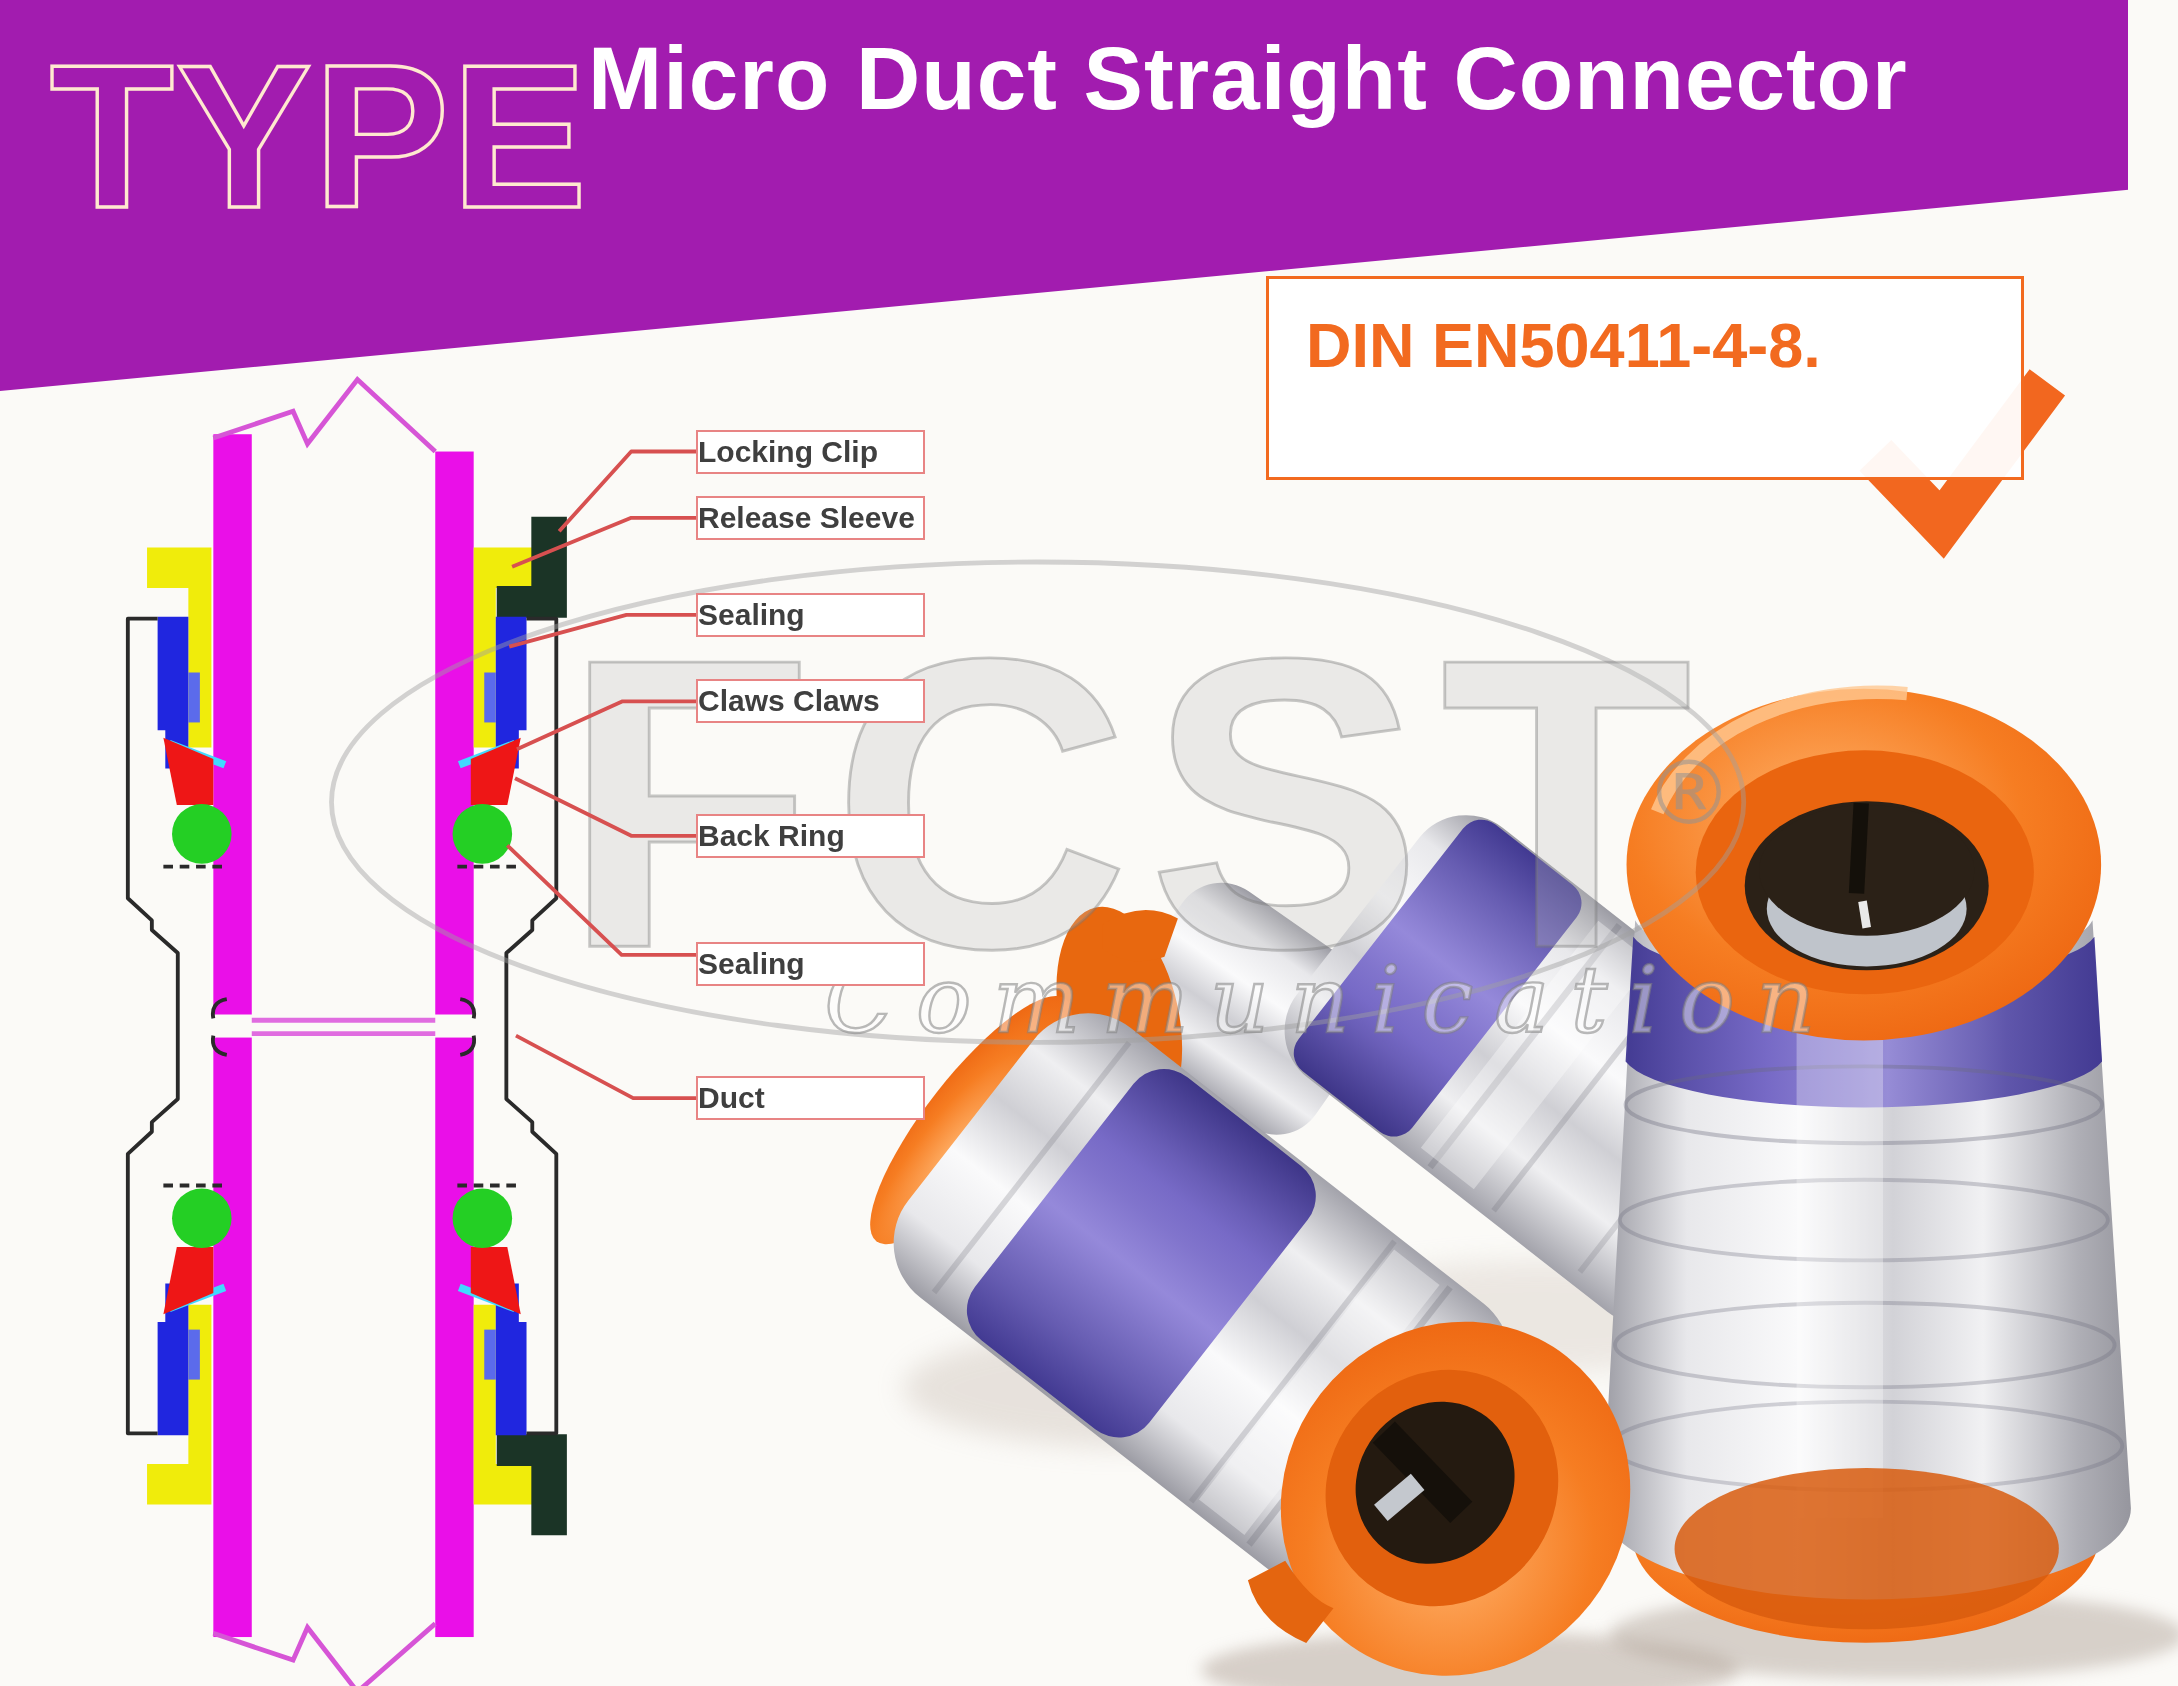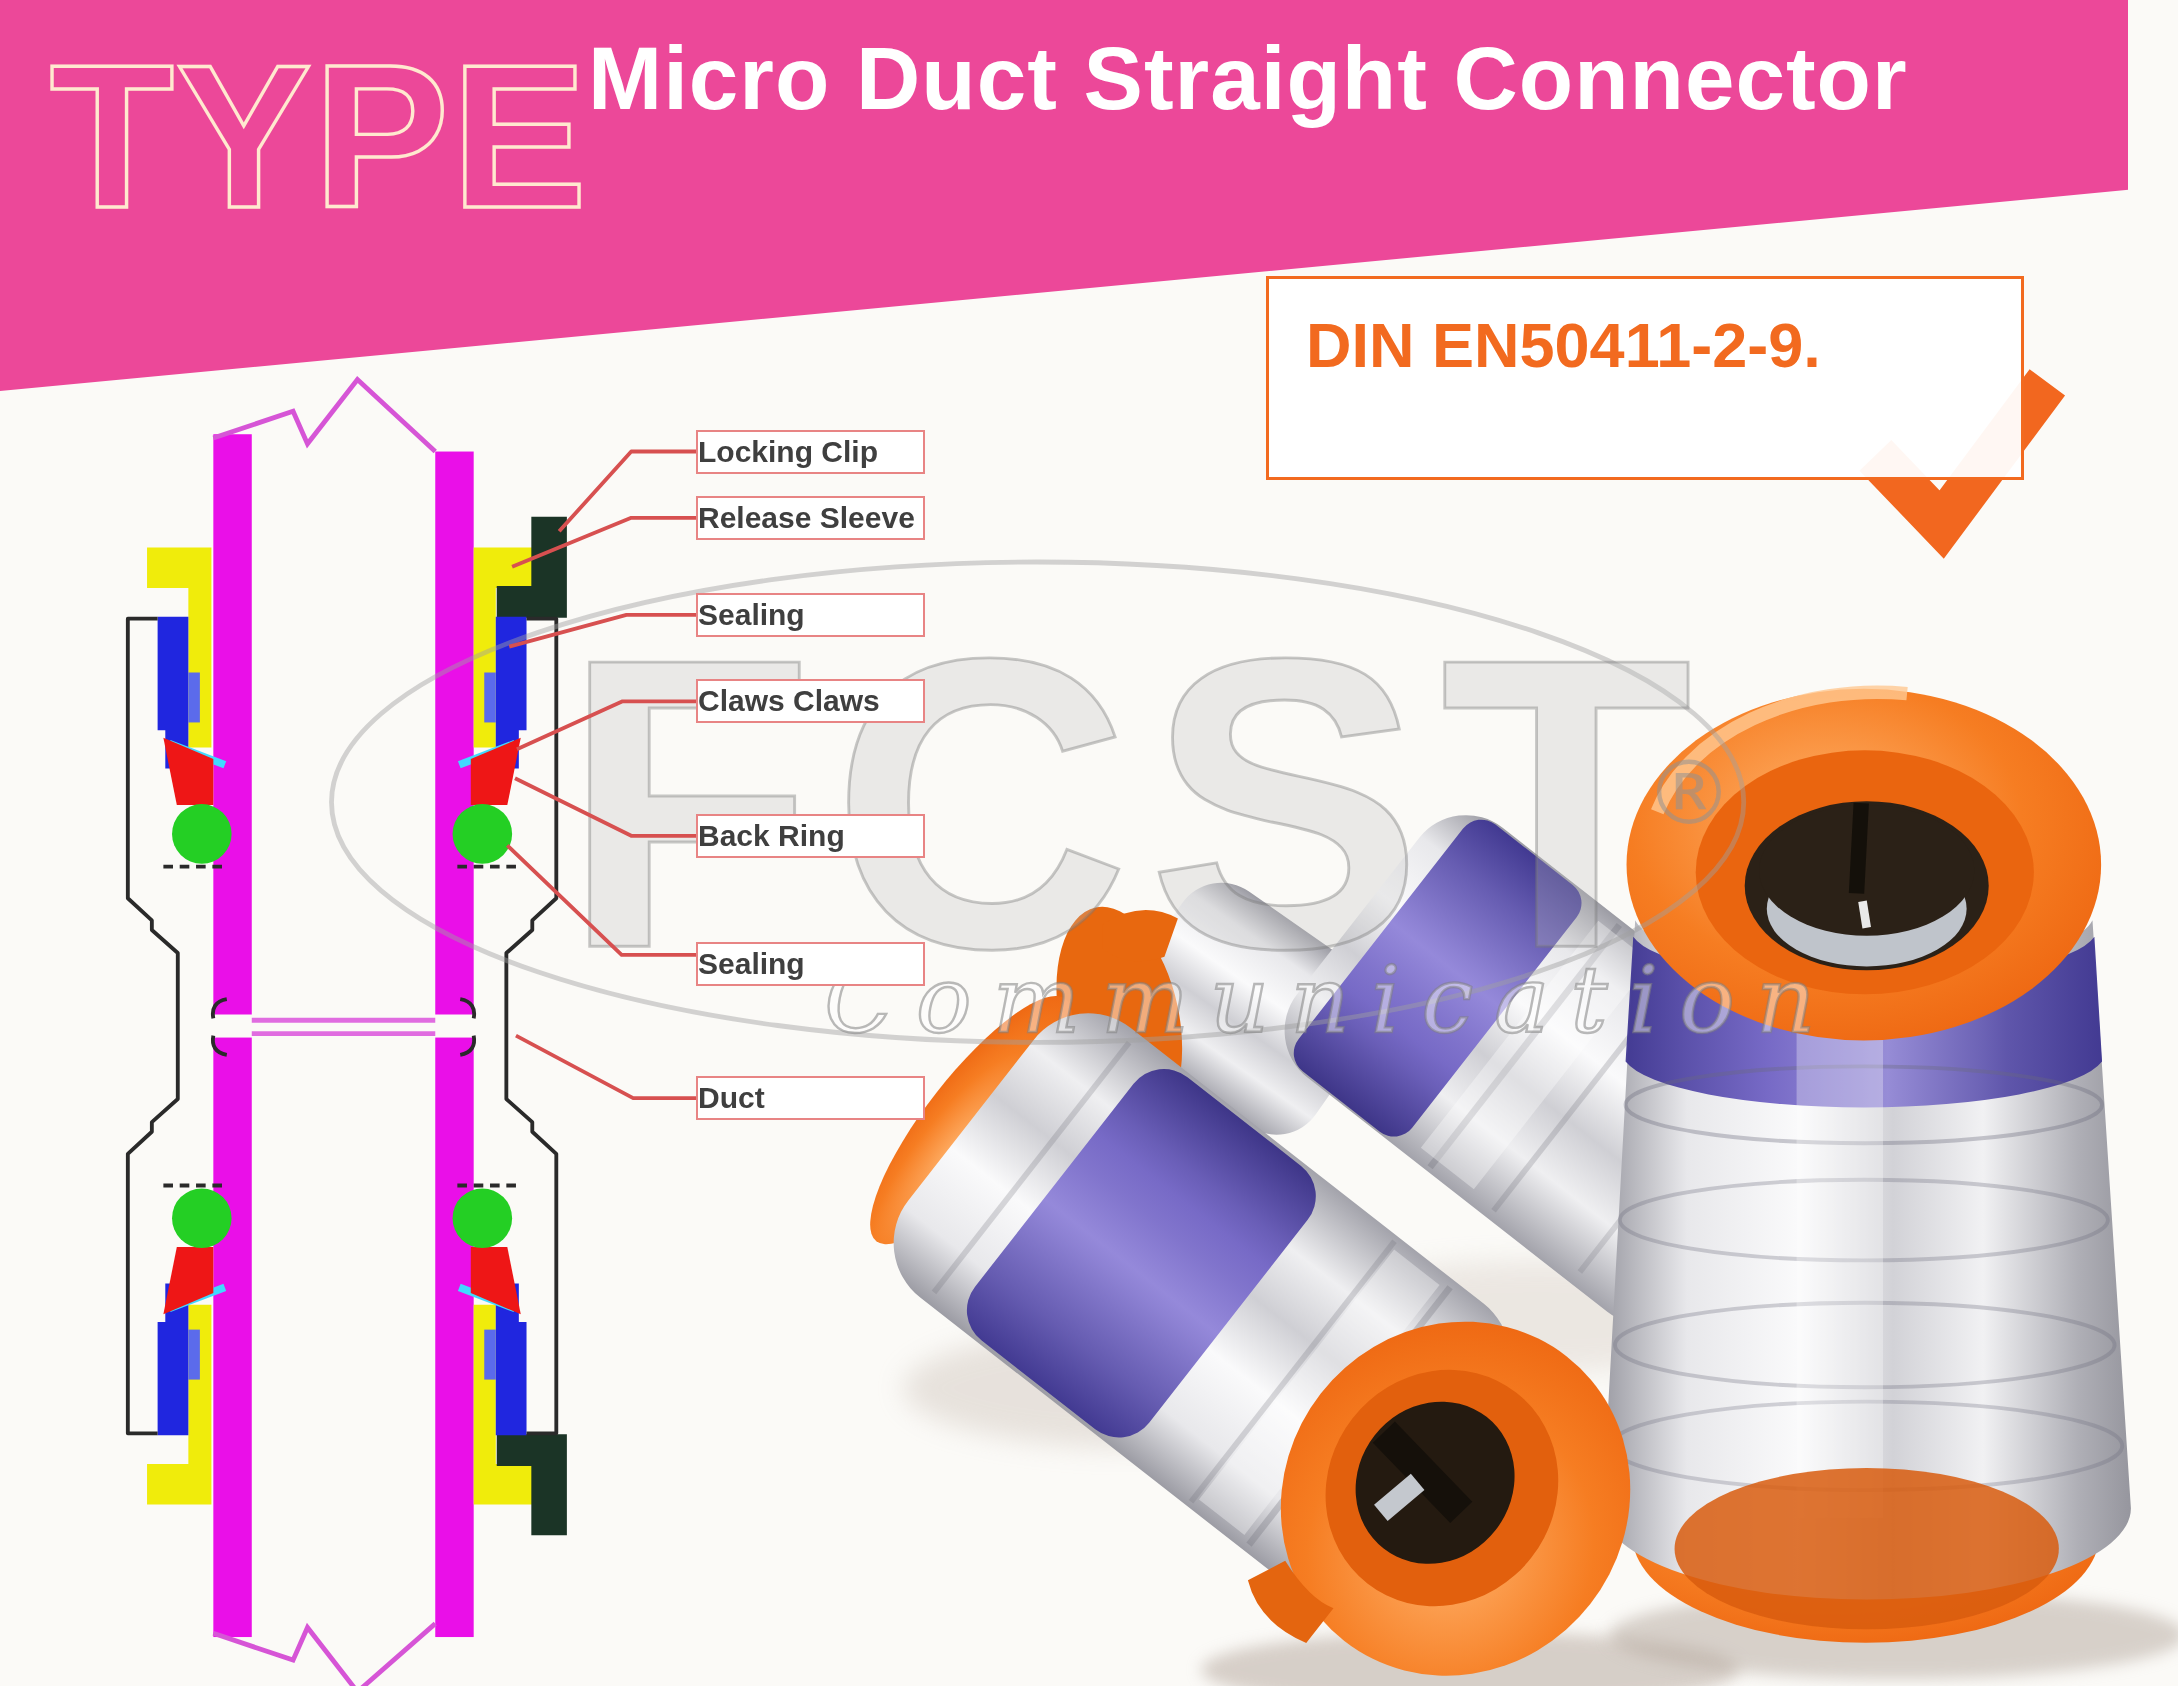--- a/index.html
+++ b/index.html
@@ -5,21 +5,21 @@
   html,body{margin:0;padding:0;background:#e8e8e8;}
   #stage{
     position:relative;width:2179px;height:1687px;overflow:hidden;
     background:#FBFAF7;font-family:"Liberation Sans",sans-serif;
   }
   svg{display:block;}
   .abs{position:absolute;}
   
   #header-band{
     position:absolute;left:0;top:0;width:2128px;height:403px;
-    background:#ec4899;
+    background:#a21caf;
     clip-path:polygon(0 0,2179px 0,2179px 185px,0 391px);
   }
   #type-svg{position:absolute;left:42px;top:17.3px;}
   #main-title{
     position:absolute;left:588px;top:27px;width:1441px;
     font-size:89px;font-weight:bold;color:#FFFFFF;letter-spacing:1px;
     white-space:nowrap;
   }
   
   #tested-box{
@@ -246,21 +246,21 @@
   </svg>
 
   <div id="header-band">
     <svg id="type-svg" width="576" height="231" viewBox="0 0 600 240">
       <text x="8" y="198" style="font-family:'Liberation Sans',sans-serif;font-weight:bold;font-size:212px;letter-spacing:2px" fill="none" stroke="#FFE9CF" stroke-width="3.5">TYPE</text>
     </svg>
     <div id="main-title">Micro Duct Straight Connector</div>
   </div>
 
   <div id="tested-box">
-    <div>DIN EN50411-2-9.</div>
+    <div>DIN EN50411-4-8.</div>
   </div>
 
   <div class="dlabel" style="top:430px">
     <span>Locking Clip</span>
   </div>
   <div class="dlabel" style="top:496px">
     <span>Release Sleeve</span>
   </div>
   <div class="dlabel" style="top:593px">
     <span>Sealing</span>

